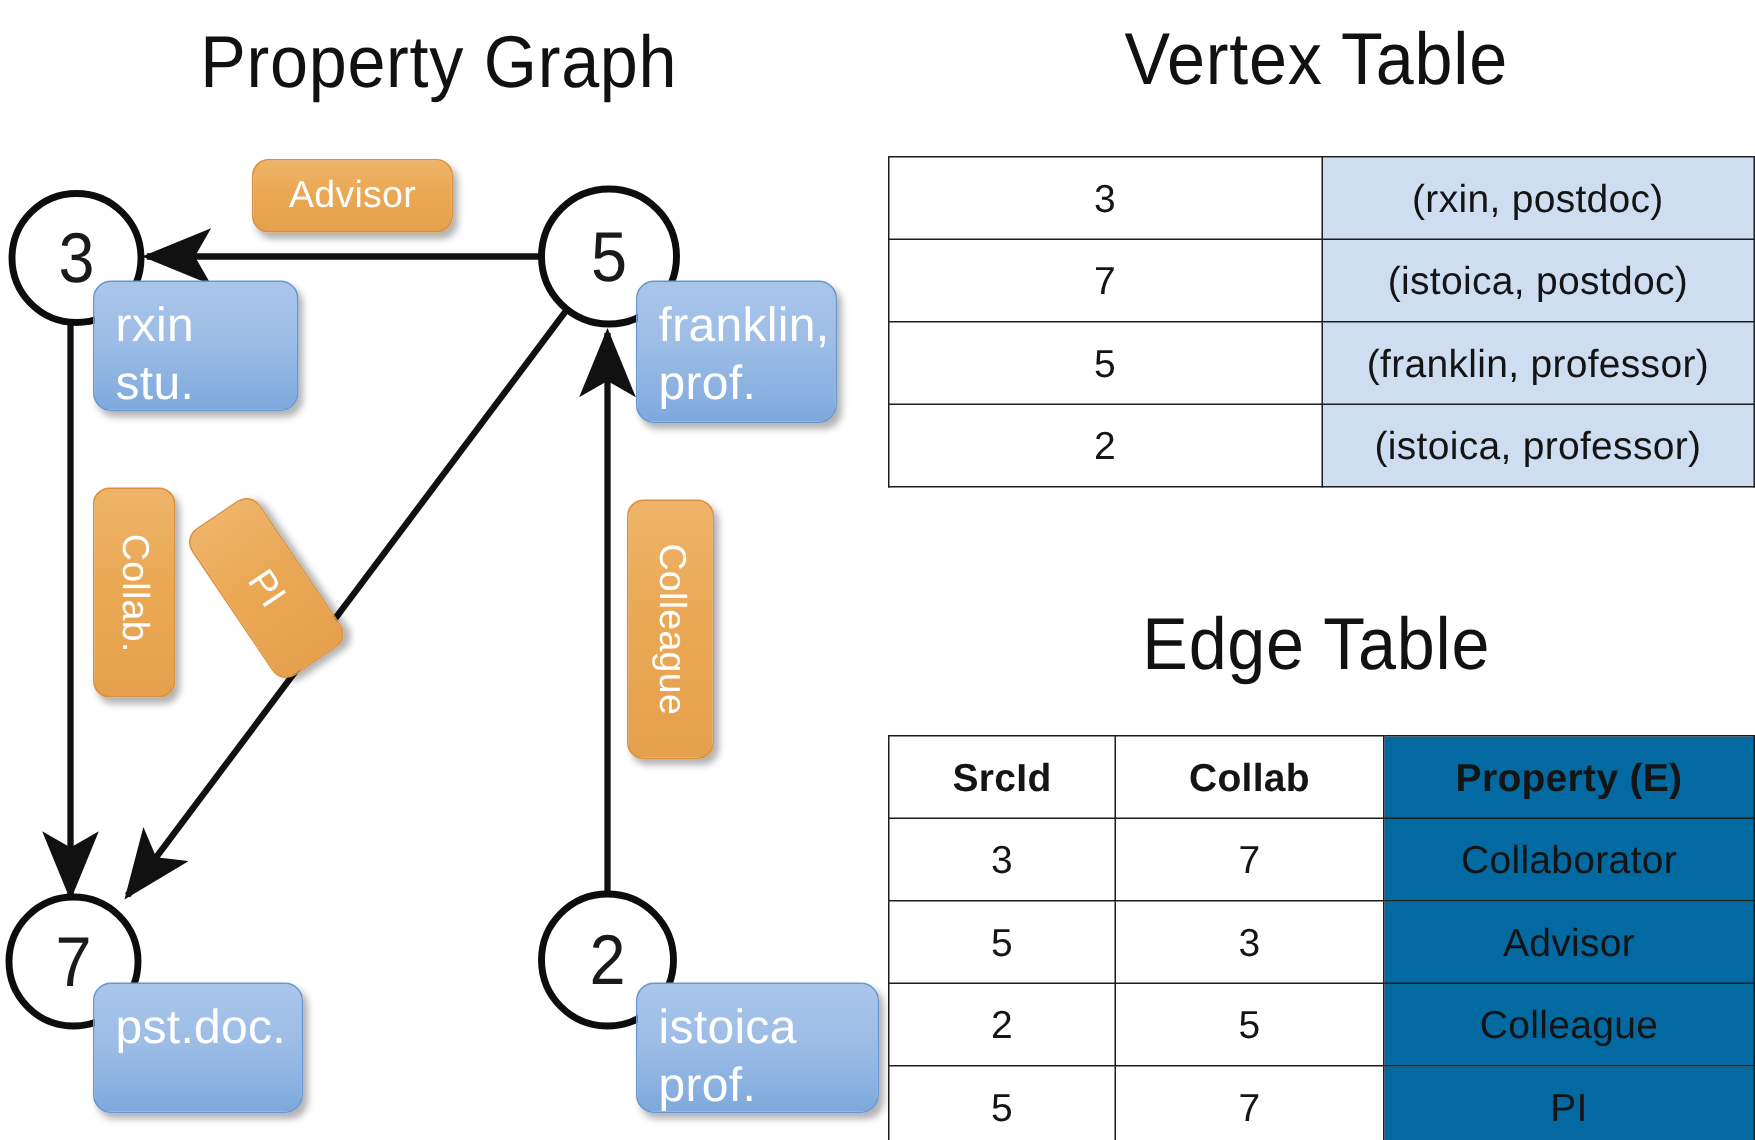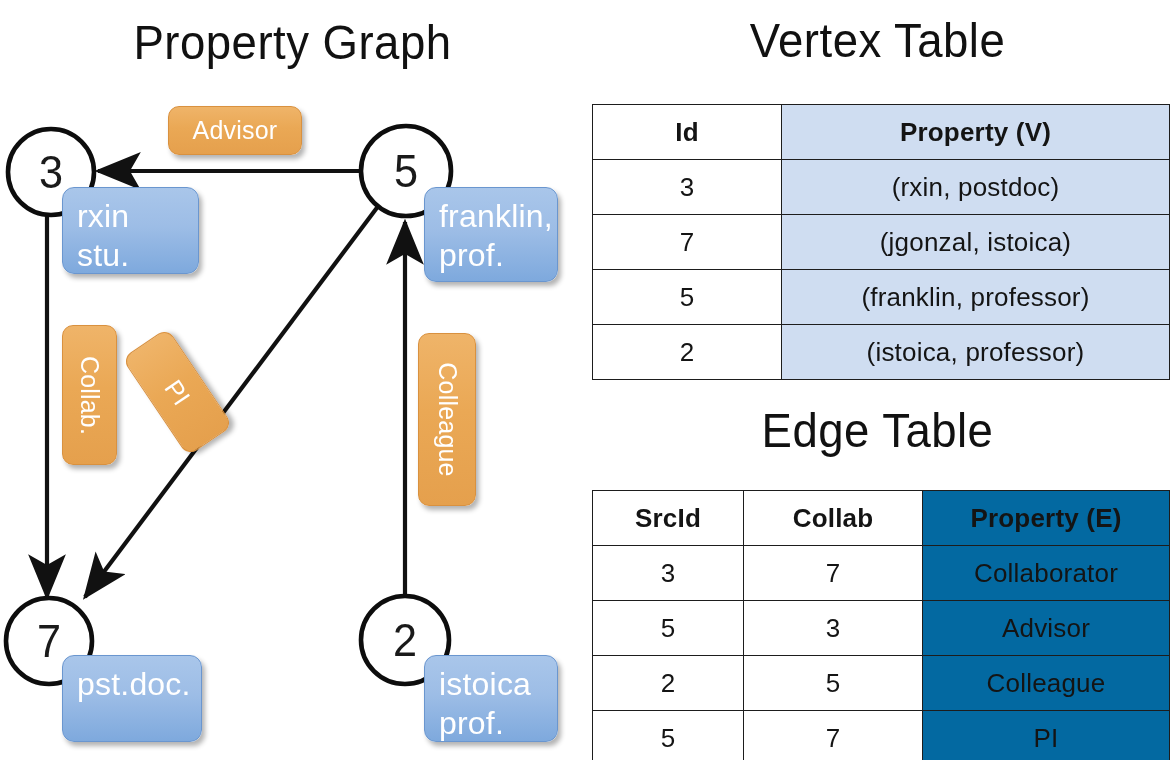--- a/index.html
+++ b/index.html
@@ -139,21 +139,21 @@
 
   <div class="vprop" style="left:424px;top:187px;width:134px;height:95px;">
     <span>franklin,</span>
     <span>prof.</span>
   </div>
 
   <div class="vprop" style="left:62px;top:655px;width:140px;height:87px;">
     <span>pst.doc.</span>
   </div>
 
-  <div class="vprop" style="left:424px;top:655px;width:134px;height:87px;">
+  <div class="vprop" style="left:424px;top:655px;width:162px;height:87px;">
     <span>istoica</span>
     <span>prof.</span>
   </div>
 
   <div class="elabel" style="left:168px;top:106px;width:134px;height:49px;">
     <span class="txt">Advisor</span>
   </div>
 
   <div class="elabel rot90" style="left:62px;top:325px;width:55px;height:140px;">
     <span class="txt">Collab.</span>
@@ -163,31 +163,27 @@
               transform:rotate(-34deg);transform-origin:center center;">
     <span class="txt">PI</span>
   </div>
 
   <div class="elabel rot90" style="left:418px;top:333px;width:58px;height:173px;">
     <span class="txt">Colleague</span>
   </div>
 
   <table class="tbl" id="vertex-table">
     <tbody>
-        <tr>
-      <td class="hdr cell-white" style="width:188px;">Id</td>
-      <td class="hdr cell-blue">Property (V)</td>
-    </tr>
     <tr>
       <td class="cell-white">3</td>
       <td class="cell-blue">(rxin, postdoc)</td>
     </tr>
     <tr>
       <td class="cell-white">7</td>
-      <td class="cell-blue">(jgonzal, istoica)</td>
+      <td class="cell-blue">(istoica, postdoc)</td>
     </tr>
     <tr>
       <td class="cell-white">5</td>
       <td class="cell-blue">(franklin, professor)</td>
     </tr>
     <tr>
       <td class="cell-white">2</td>
       <td class="cell-blue">(istoica, professor)</td>
     </tr>
   </tbody>

